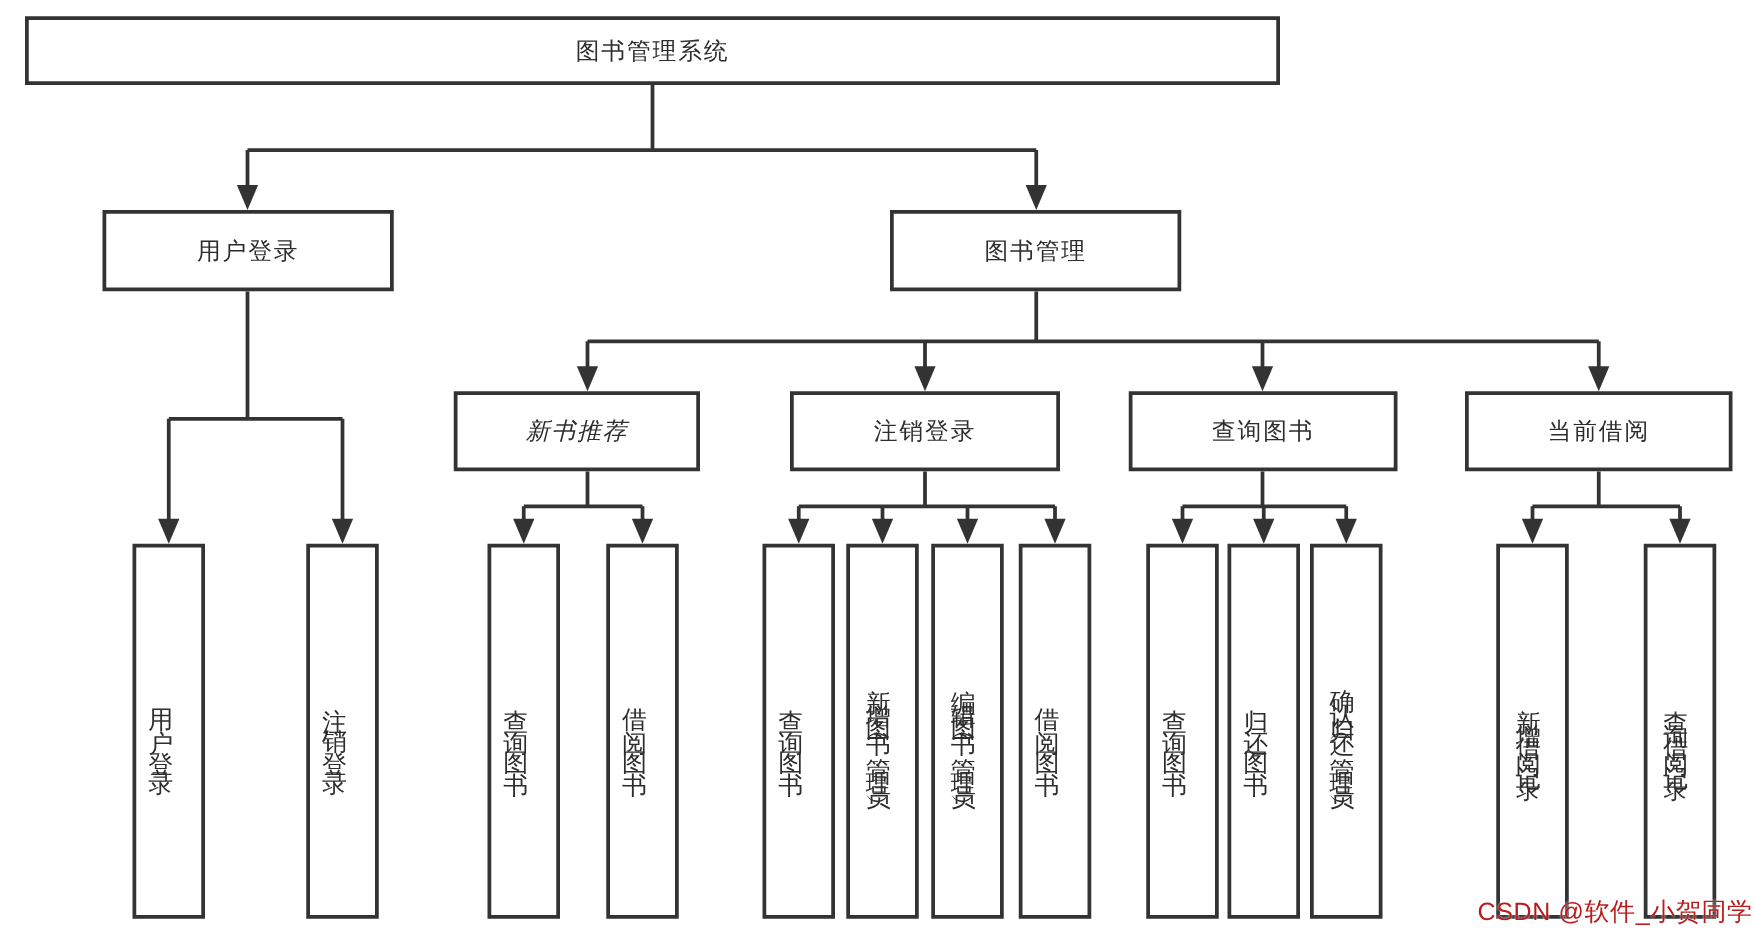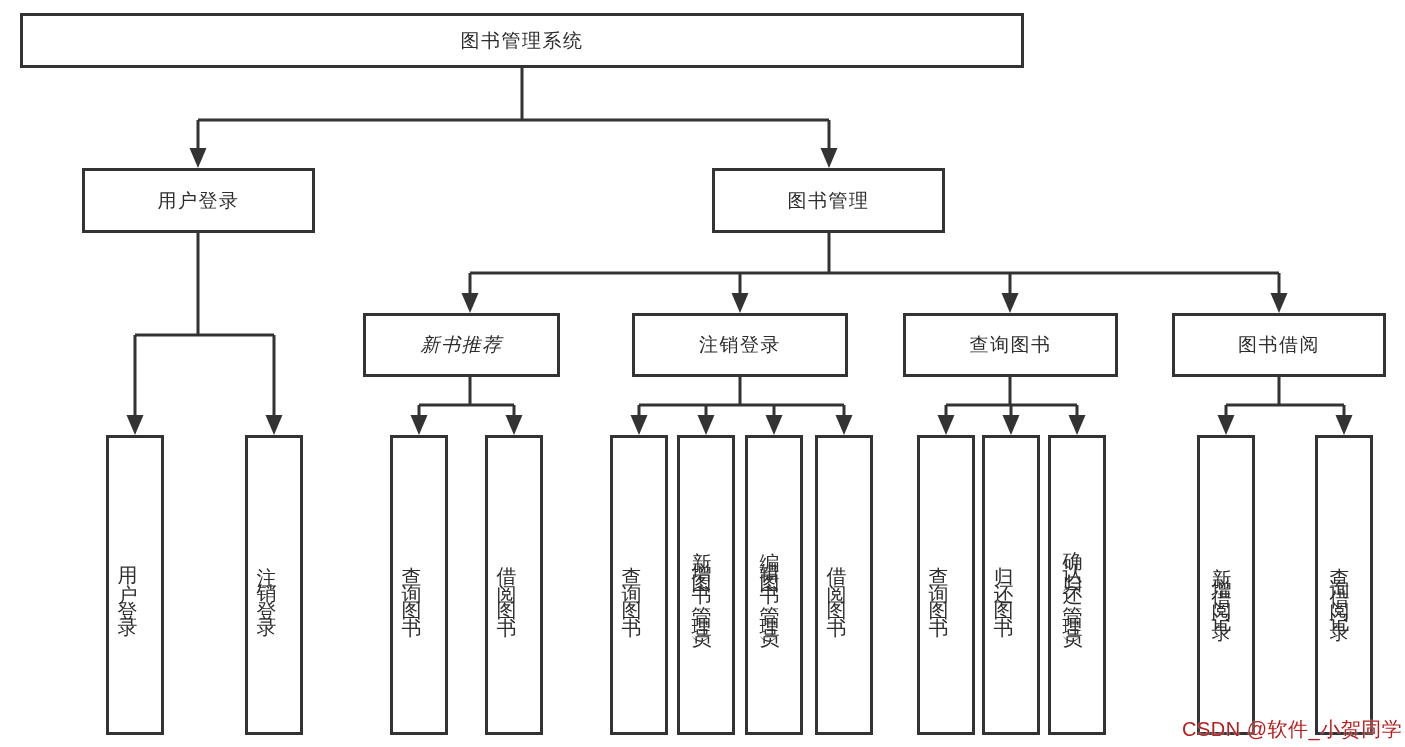--- a/index.html
+++ b/index.html
@@ -110,21 +110,21 @@
   <div class="box l3-box" style="left:363px; width:197px;font-style:italic;">
     <span class="h-label">新书推荐</span>
   </div>
   <div class="box l3-box" style="left:632px; width:216px;">
     <span class="h-label">注销登录</span>
   </div>
   <div class="box l3-box" style="left:903px; width:215px;">
     <span class="h-label">查询图书</span>
   </div>
   <div class="box l3-box" style="left:1172px; width:214px;">
-    <span class="h-label">图书借阅</span>
+    <span class="h-label">当前借阅</span>
   </div>
 
   <div class="box leaf ls-wide" style="left:106px;">
     <span class="v-label">用户登录</span>
   </div>
   <div class="box leaf ls-wide" style="left:245px;">
     <span class="v-label">注销登录</span>
   </div>
 
   <div class="box leaf ls-wide" style="left:390px;">

